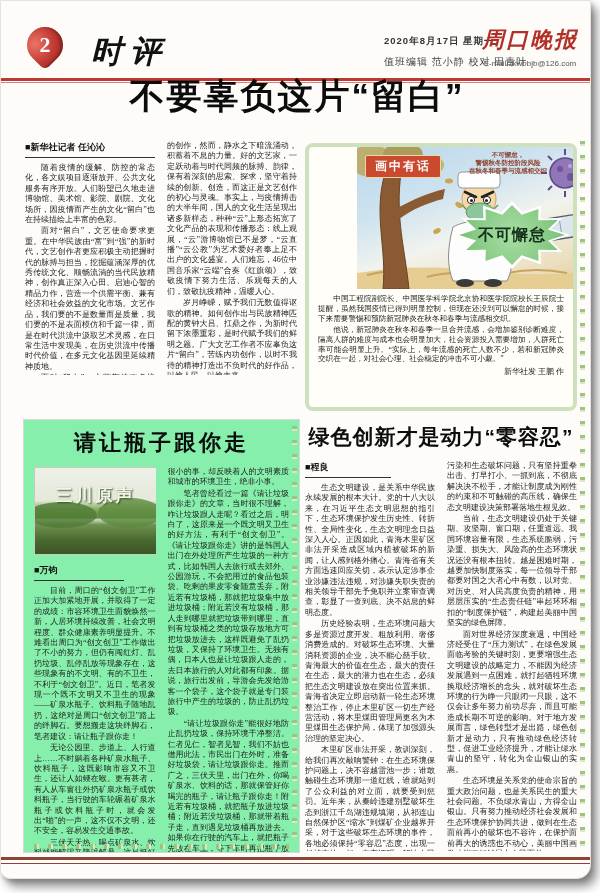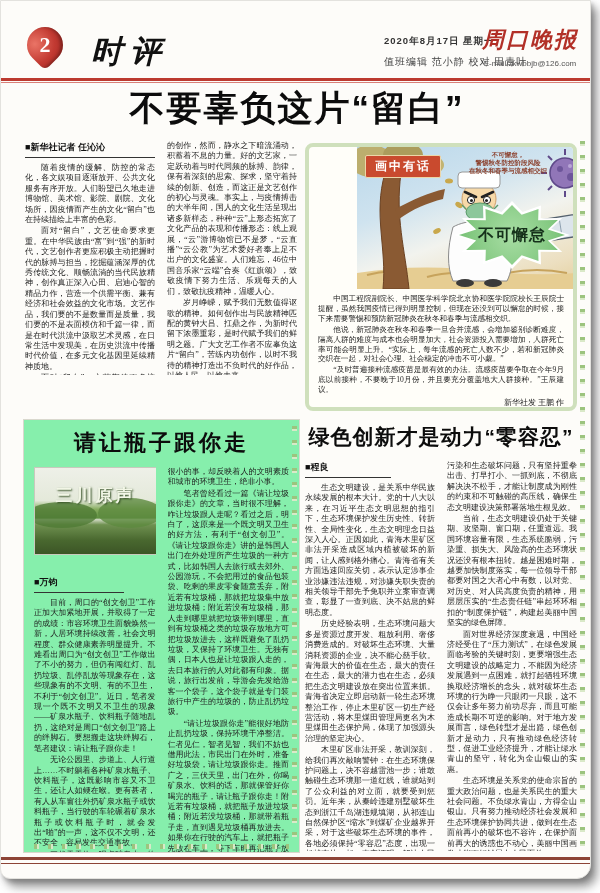--- a/index.html
+++ b/index.html
@@ -23,21 +23,21 @@
   .meta{position:absolute;left:383px;top:10px;font-family:"Liberation Sans",sans-serif;}
   .meta .d1{font-size:9.5px;font-weight:bold;color:#333;letter-spacing:1px;}
   .meta .d2{font-size:10px;color:#444;margin-top:7px;letter-spacing:1px;}
   .mast{position:absolute;right:12px;top:0px;text-align:center;}
   .mast .name{font-size:22px;font-weight:bold;font-style:italic;color:#b23028;letter-spacing:2px;}
   .mast .mail{font-size:8px;color:#555;margin-top:4px;font-family:"Liberation Sans",sans-serif;}
   .hdr-rule{position:absolute;left:0;top:77px;right:0;height:3px;background:#bc3a30;}
   .hdr-rule:after{content:"";position:absolute;left:0;right:0;top:4px;height:1px;background:#d98079;}
 
   
-  .headline1{position:absolute;left:20px;top:84px;width:552px;text-align:center;
+  .headline1{position:absolute;left:20px;top:72px;width:552px;text-align:center;
     font-size:35px;font-weight:900;color:#0c0c0c;letter-spacing:2px;
     font-family:"Liberation Sans",sans-serif;}
 
   
   .cols{display:flex;gap:12px;}
   .col{width:130px;overflow:hidden;}
   .byline{font-size:9px;font-weight:bold;color:#111;border-bottom:1px solid #333;
     padding-bottom:3px;margin-bottom:5px;font-family:"Liberation Sans",sans-serif;}
   .p{font-size:8px;line-height:10.4px;text-align:justify;text-indent:2em;color:#1c1c1c;margin:0 0 1px 0;}
   .p.cont{text-indent:0;}
@@ -72,21 +72,21 @@
     border:1px solid #d9d8ce;background:#86efac;padding:4px 10px;overflow:hidden;}
   .headline2{text-align:center;font-size:22px;font-weight:900;color:#0c0c0c;margin:4px 0 9px 0;
     letter-spacing:3px;font-family:"Liberation Sans",sans-serif;}
   .a2 .col{width:123px;}
   .photo{position:relative;width:121px;height:86px;border:1px solid #c9c9bd;overflow:hidden;
     background:linear-gradient(180deg,#eef0e8 0%,#e4e9da 38%,#86ac5f 48%,#5e8f41 58%,#cfd8c2 60%,#6f9150 66%,#49682f 84%,#3c5526 100%);}
   .photo .blob1{position:absolute;left:-8px;top:34px;width:70px;height:26px;border-radius:50%;background:#4f7a35;opacity:.8;}
   .photo .blob2{position:absolute;right:-6px;top:30px;width:64px;height:30px;border-radius:50%;background:#5c8a3e;opacity:.8;}
   .photo .mark{position:absolute;left:0;right:0;top:16px;text-align:center;font-size:17px;font-weight:900;
     color:#f2f6e6;text-shadow:1px 1px 2px #2e4a1e;letter-spacing:3px;font-family:"Liberation Sans",sans-serif;}
-  .a2 .byline{margin-top:21px;width:90px;}
+  .a2 .byline{margin-top:9px;width:90px;}
   .orn-v{position:absolute;top:6px;bottom:6px;right:2px;width:5px;
     background:repeating-linear-gradient(180deg,#9cc47e 0 3px,#d9e9c8 3px 5px,transparent 5px 14px);}
   .orn-h{position:absolute;left:10px;right:10px;bottom:3px;height:5px;
     background:repeating-linear-gradient(90deg,#9cc47e 0 3px,#d9e9c8 3px 5px,transparent 5px 14px);}
 
   
   .a3{position:absolute;left:304px;top:420px;width:272px;height:430px;overflow:hidden;}
   .headline3{text-align:center;font-size:21px;font-weight:900;color:#0c0c0c;margin:2px 0 10px 0;
     letter-spacing:1px;font-family:"Liberation Sans",sans-serif;}
   .a3 .col{width:130px;}
@@ -216,21 +216,20 @@
             <circle cx="251" cy="54" r="2.8" fill="#5d8a44"></circle>
         </g>
       </svg>
       <div class="burst">
         <div class="inner">不可懈怠</div>
       </div>
     </div>
     <div class="caption">
       <p class="p">中国工程院副院长、中国医学科学院北京协和医学院院校长王辰院士提醒，虽然我国疫情已得到明显控制，但现在还没到可以懈怠的时候，接下来需要警惕和预防新冠肺炎在秋冬和春季与流感相交织。</p>
       <p class="p">他说，新冠肺炎在秋冬和春季一旦合并流感，会增加鉴别诊断难度，隔离人群的难度与成本也会明显加大，社会资源投入需要增加，人群死亡率可能会明显上升。“实际上，每年流感的死亡人数不少，若和新冠肺炎交织在一起，对社会心理、社会稳定的冲击不可小觑。”</p>
-      <p class="p">“及时普遍接种流感疫苗是最有效的办法。流感疫苗要争取在今年9月底以前接种，不要晚于10月份，并且要充分覆盖地大人群接种。”王辰建议。</p>
       <div class="credit">新华社发 王鹏 作</div>
     </div>
   </div>
 
   <div class="a2">
     <div class="headline2">请让瓶子跟你走</div>
     <div class="cols">
       <div class="col">
         <div class="photo">
           <div class="blob1"></div>

